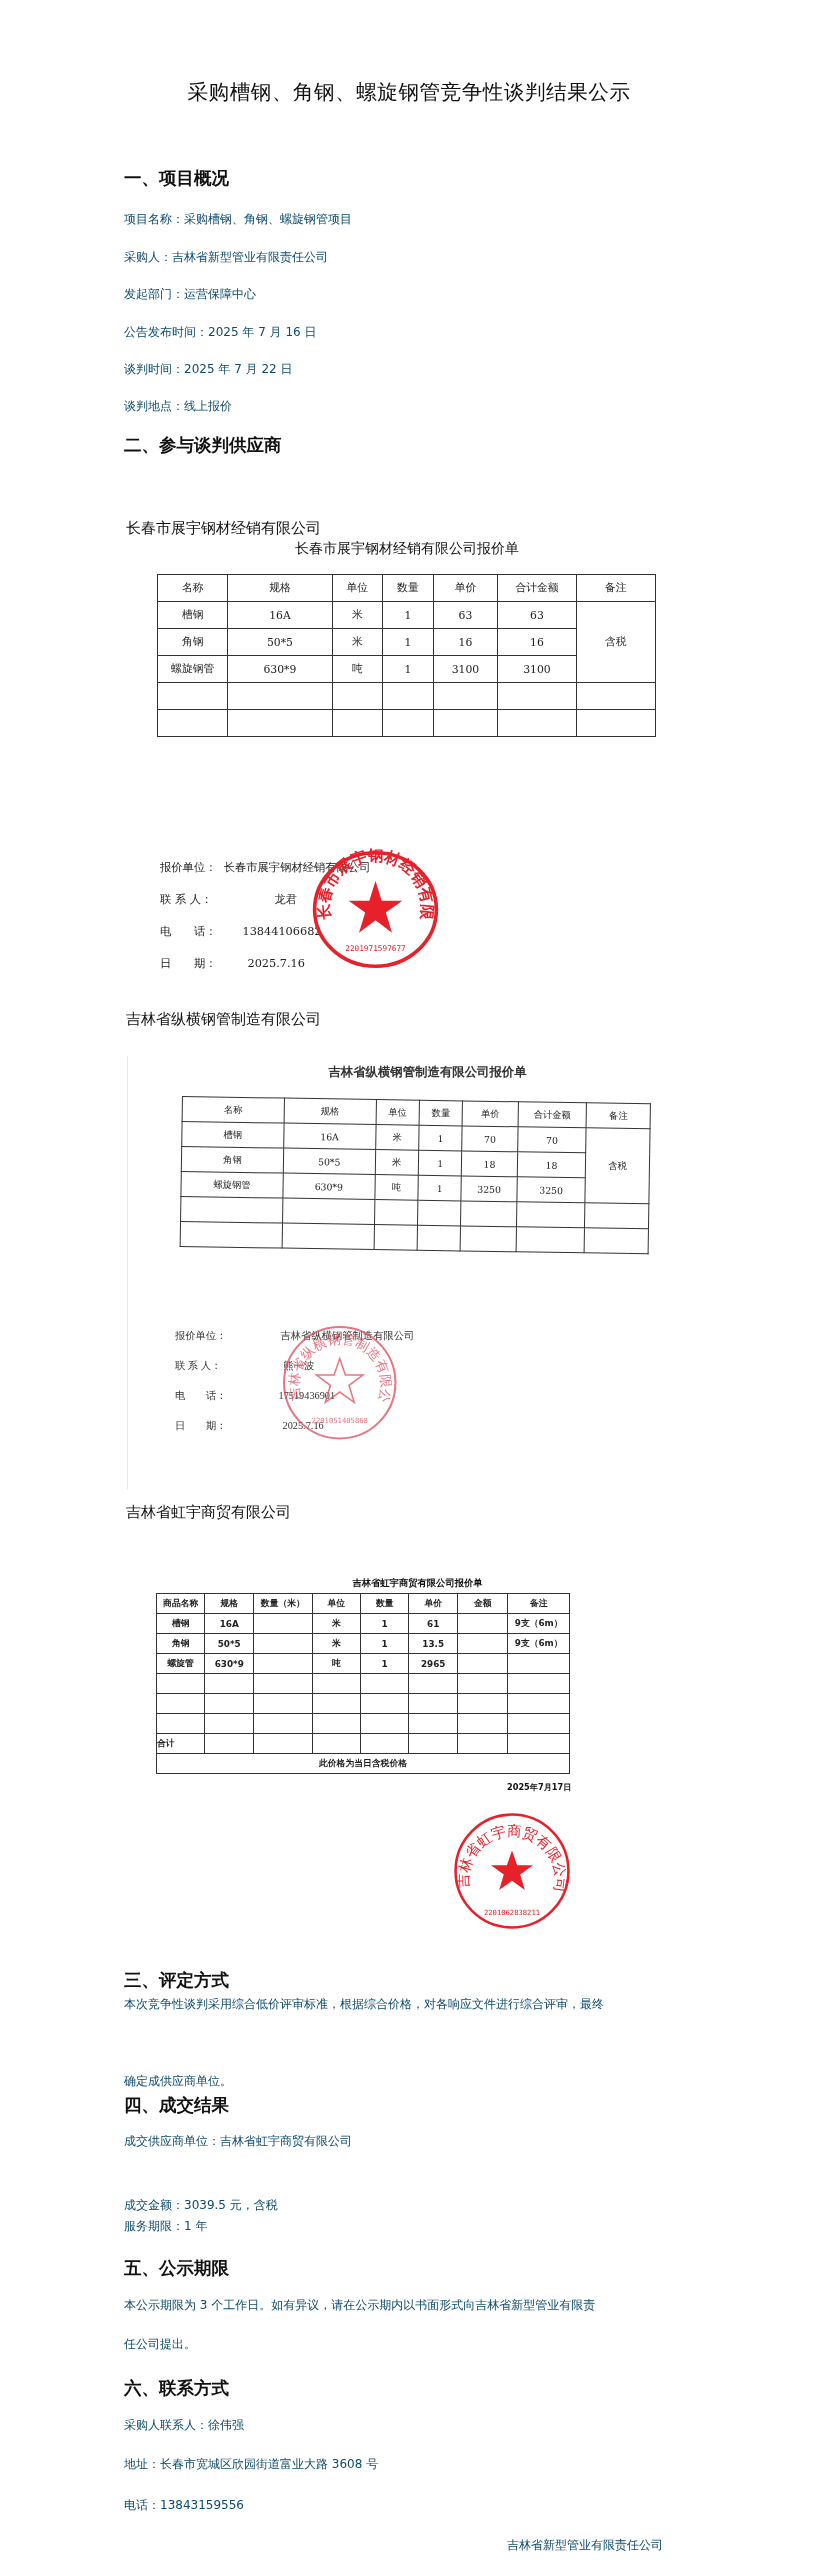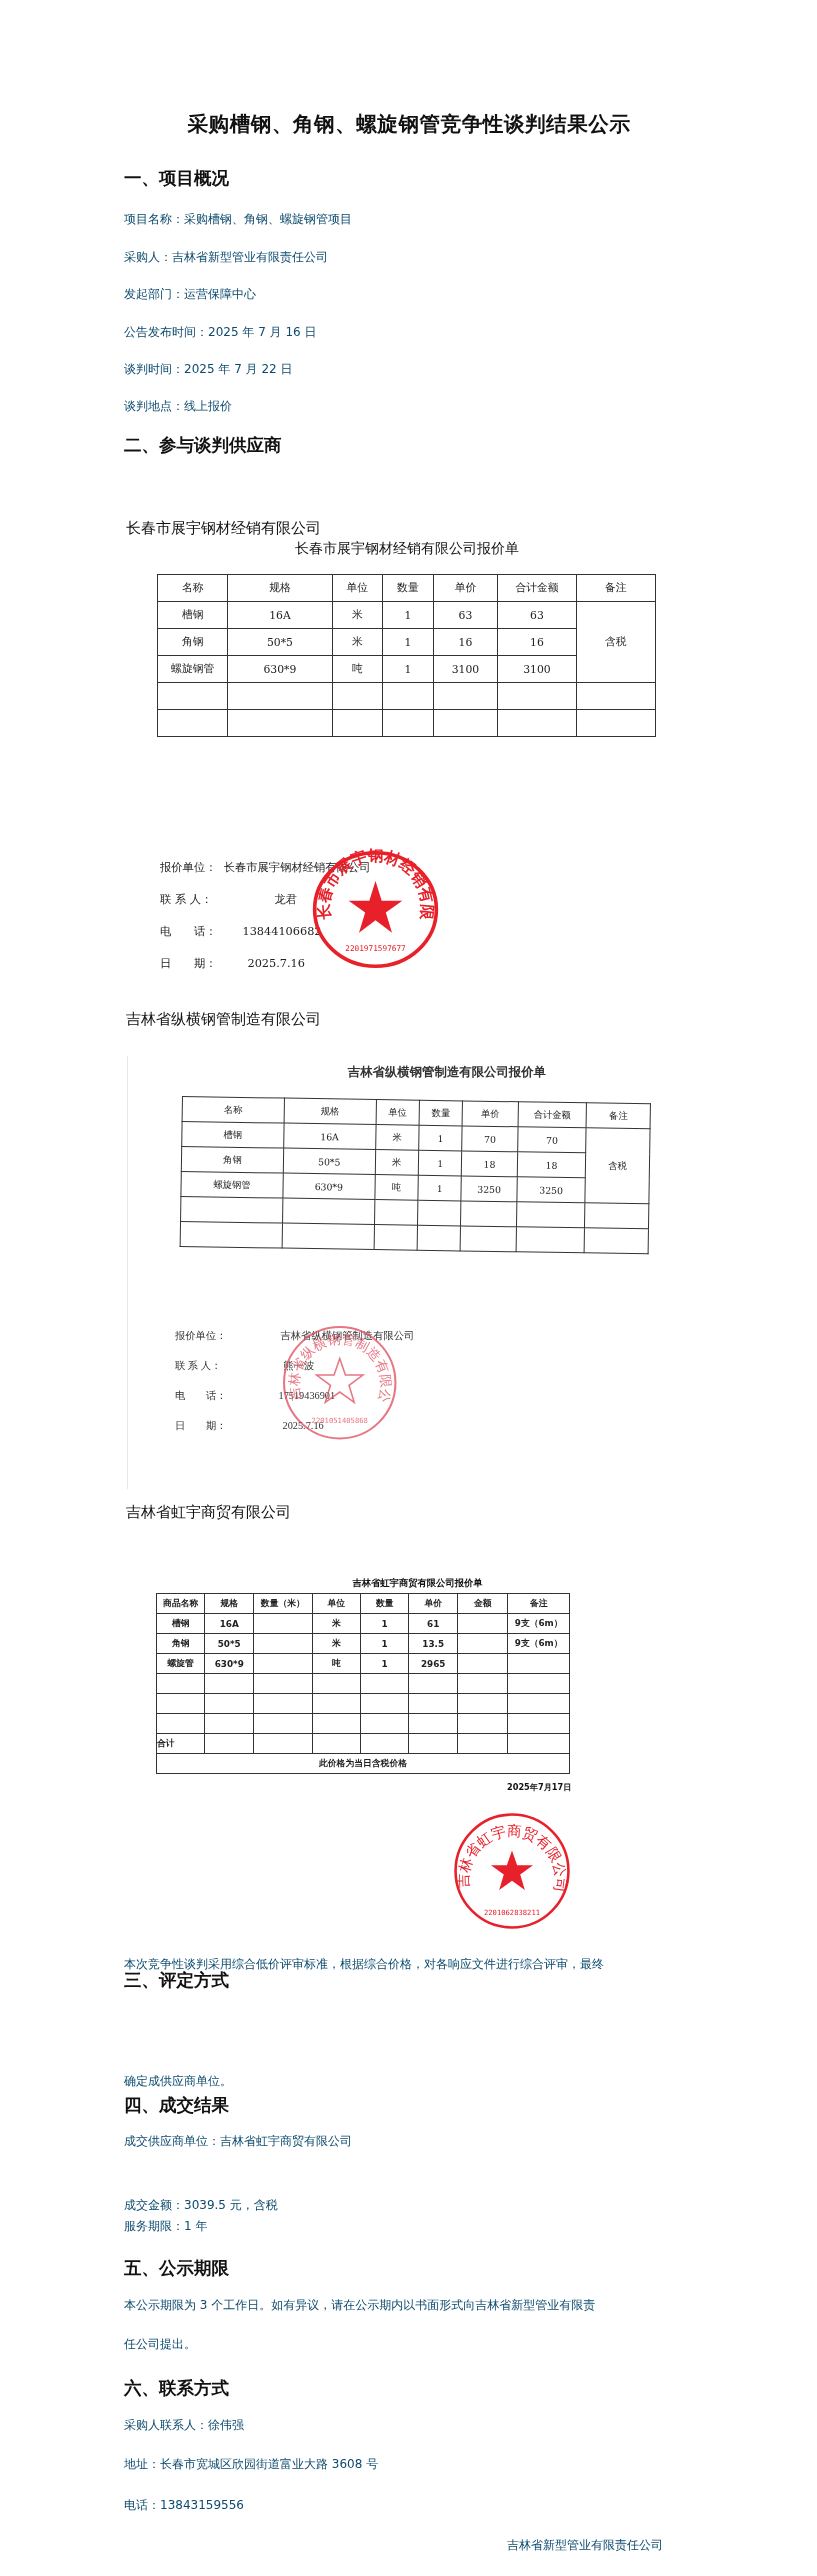--- a/index.html
+++ b/index.html
@@ -1,19 +1,19 @@
 <!DOCTYPE html>
 <html style="font-size:8.2px"><head>
 <meta charset="utf-8">
 <style>
   html, body { margin: 0; padding: 0; background: #ffffff; }
   body { width: 818px; height: 2745px; position: relative; overflow: hidden;
          font-family: "DejaVu Sans", "Liberation Sans", sans-serif; color: #111; }
   .abs { position: absolute; }
-  .title { left: 0; width: 818px; top: 78px; text-align: center; font-size: 20.6px; font-weight: bold; letter-spacing: 0.5px; margin-top: 32px; }
+  .title { left: 0; width: 818px; top: 78px; text-align: center; font-size: 20.6px; font-weight: normal; letter-spacing: 0.5px; }
   .h2 { left: 124px; font-size: 17.5px; font-weight: bold; }
   .p { left: 124px; font-size: 12px; color: #0c4a6e; white-space: nowrap; }
   .serif { font-family: "DejaVu Serif", "Liberation Serif", serif; }
   .company { left: 126px; font-size: 15px; }
   table.q { border-collapse: collapse; position: absolute; font-family: "DejaVu Serif", "Liberation Serif", serif; }
   table.q td { border: 1px solid #333; text-align: center; color: #222; padding: 0; }
   .q1 td { font-size: 10.8px; height: 26px; }
   .q2 td { font-size: 9.3px; height: 24px; color: #444; }
   .q2 { transform: rotate(0.9deg); transform-origin: left top; }
   .q3 td { font-size: 8.8px; height: 19px; border: 1px solid #111; font-family: "DejaVu Sans", sans-serif; font-weight: bold; }
@@ -106,21 +106,21 @@
       <path id="arc1" d="M 40 150 A 90 90 0 1 1 210 150"></path>
     </defs>
   <ellipse cx="125" cy="125" rx="118" ry="110" fill="none" stroke="#e8202a" stroke-width="7"></ellipse>
   <polygon points="125,70 137,108 177,108 145,131 157,170 125,146 93,170 105,131 73,108 113,108" fill="#e8202a"></polygon>
   <text font-size="30" fill="#e8202a" font-weight="bold" font-family="DejaVu Sans, sans-serif"><textPath href="#arc1" startOffset="2%">长春市展宇钢材经销有限公司</textPath></text>
   <text x="125" y="205" text-anchor="middle" font-size="15" fill="#e8202a" font-family="DejaVu Sans Mono, monospace">2201971597677</text>
 </svg>
 
 <div class="abs company serif" style="top:1010px;">吉林省纵横钢管制造有限公司</div>
 <div class="scan-edge" style="left:127px; top:1056px; height:433px;"></div>
-<div class="abs quote-title" style="left:309px; width:237px; top:1064px; font-size:12.4px; font-weight:bold; color:#333;text-align:right;">吉林省纵横钢管制造有限公司报价单</div>
+<div class="abs quote-title" style="left:309px; width:237px; top:1064px; font-size:12.4px; font-weight:bold; color:#333;">吉林省纵横钢管制造有限公司报价单</div>
 <table class="q q2" style="left:182px; top:1096px; width:469px;">
   <tbody>
       <tr>
     <td style="width:100px">名称</td>
     <td style="width:90px">规格</td>
     <td style="width:42px">单位</td>
     <td style="width:42px">数量</td>
     <td style="width:54px">单价</td>
     <td style="width:67px">合计金额</td>
     <td style="width:62px">备注</td>
@@ -281,21 +281,21 @@
   <defs>
       <path id="arc3" d="M 35 160 A 85 85 0 1 1 195 160"></path>
     </defs>
   <circle cx="115" cy="115" r="110" fill="none" stroke="#e8202a" stroke-width="5"></circle>
   <polygon points="115,75 125,104 156,104 131,122 140,152 115,134 90,152 99,122 74,104 105,104" fill="#e8202a"></polygon>
   <text font-size="28" fill="#e8202a" font-family="DejaVu Sans, sans-serif"><textPath href="#arc3" startOffset="4%">吉林省虹宇商贸有限公司</textPath></text>
   <text x="115" y="200" text-anchor="middle" font-size="14" fill="#e8202a" font-family="DejaVu Sans Mono, monospace">2201062838211</text>
 </svg>
 
 <div class="abs h2" style="top:1968px;">三、评定方式</div>
-<div class="abs p" style="top:1956px;">本次竞争性谈判采用综合低价评审标准，根据综合价格，对各响应文件进行综合评审，最终</div>
+<div class="abs p" style="top:1996px;">本次竞争性谈判采用综合低价评审标准，根据综合价格，对各响应文件进行综合评审，最终</div>
 <div class="abs p" style="top:2055px;margin-top:18px;">确定成供应商单位。</div>
 
 <div class="abs h2" style="top:2093px;">四、成交结果</div>
 <div class="abs p" style="top:2133px;">成交供应商单位：吉林省虹宇商贸有限公司</div>
 <div class="abs p" style="top:2197px;">成交金额：3039.5 元，含税</div>
 
 <div class="abs p" style="top:2218px;">服务期限：1 年</div>
 
 <div class="abs h2" style="top:2256px;">五、公示期限</div>
 <div class="abs p" style="top:2297px;">本公示期限为 3 个工作日。如有异议，请在公示期内以书面形式向吉林省新型管业有限责</div>

